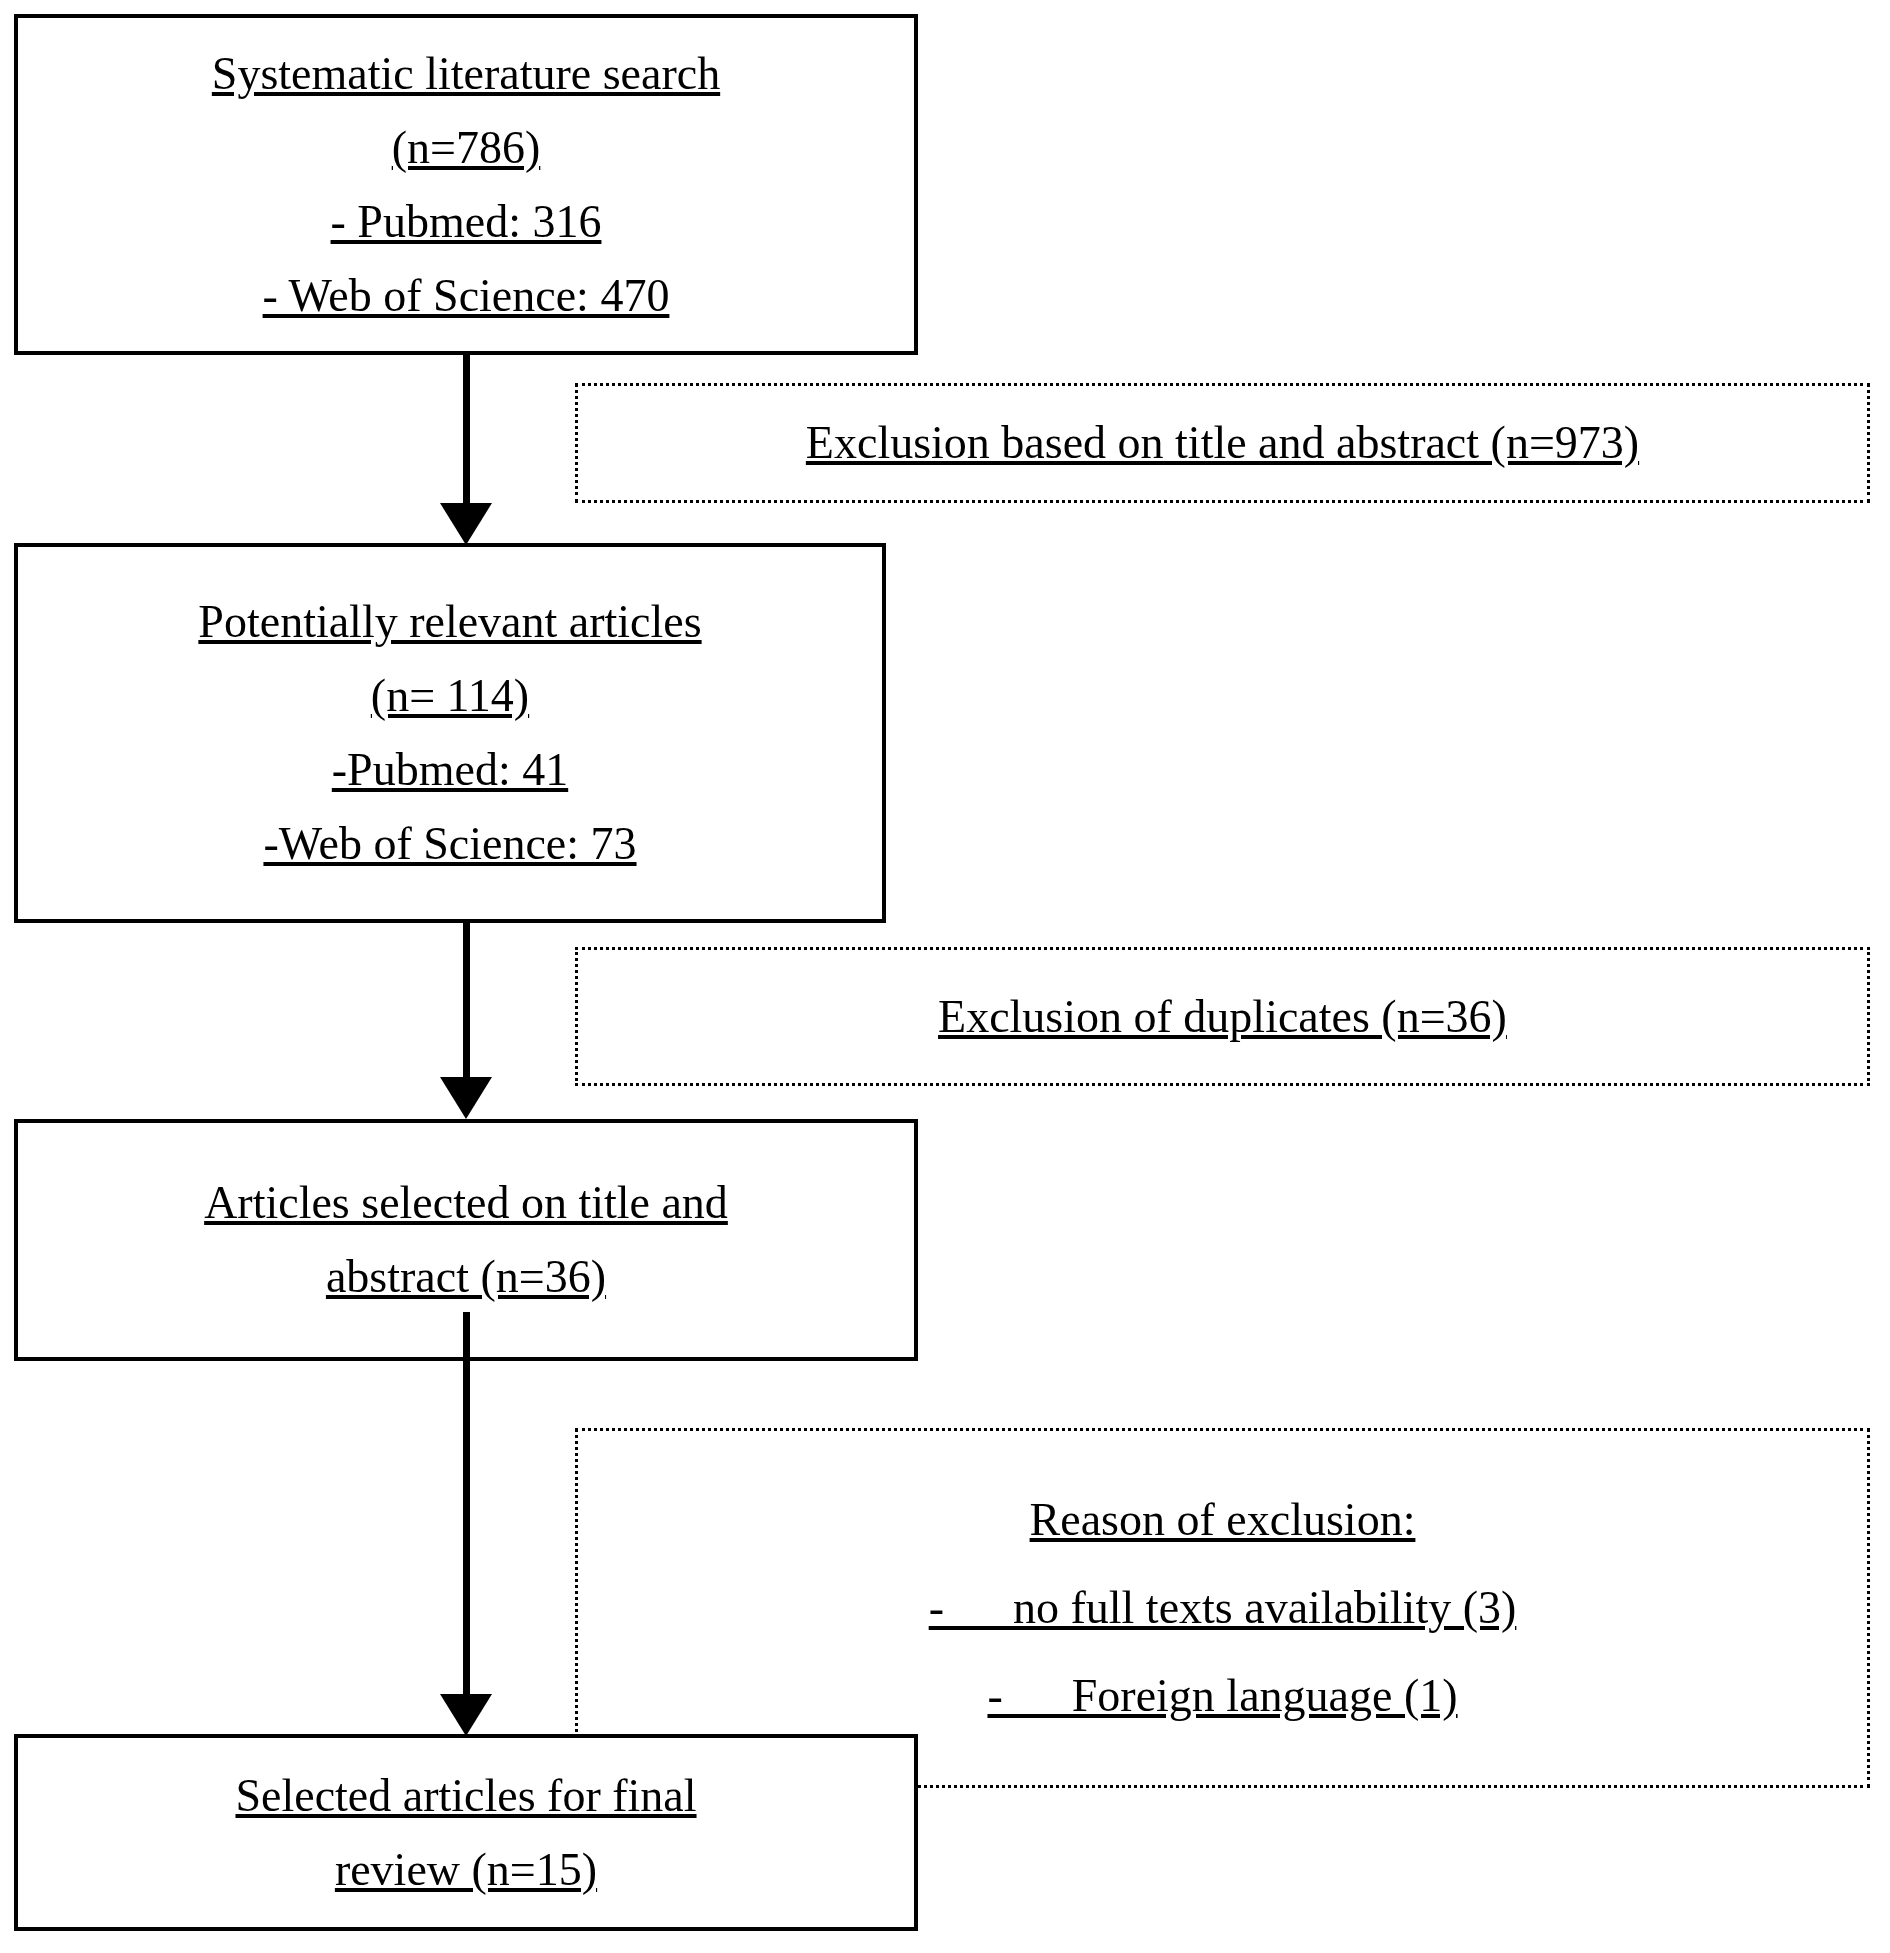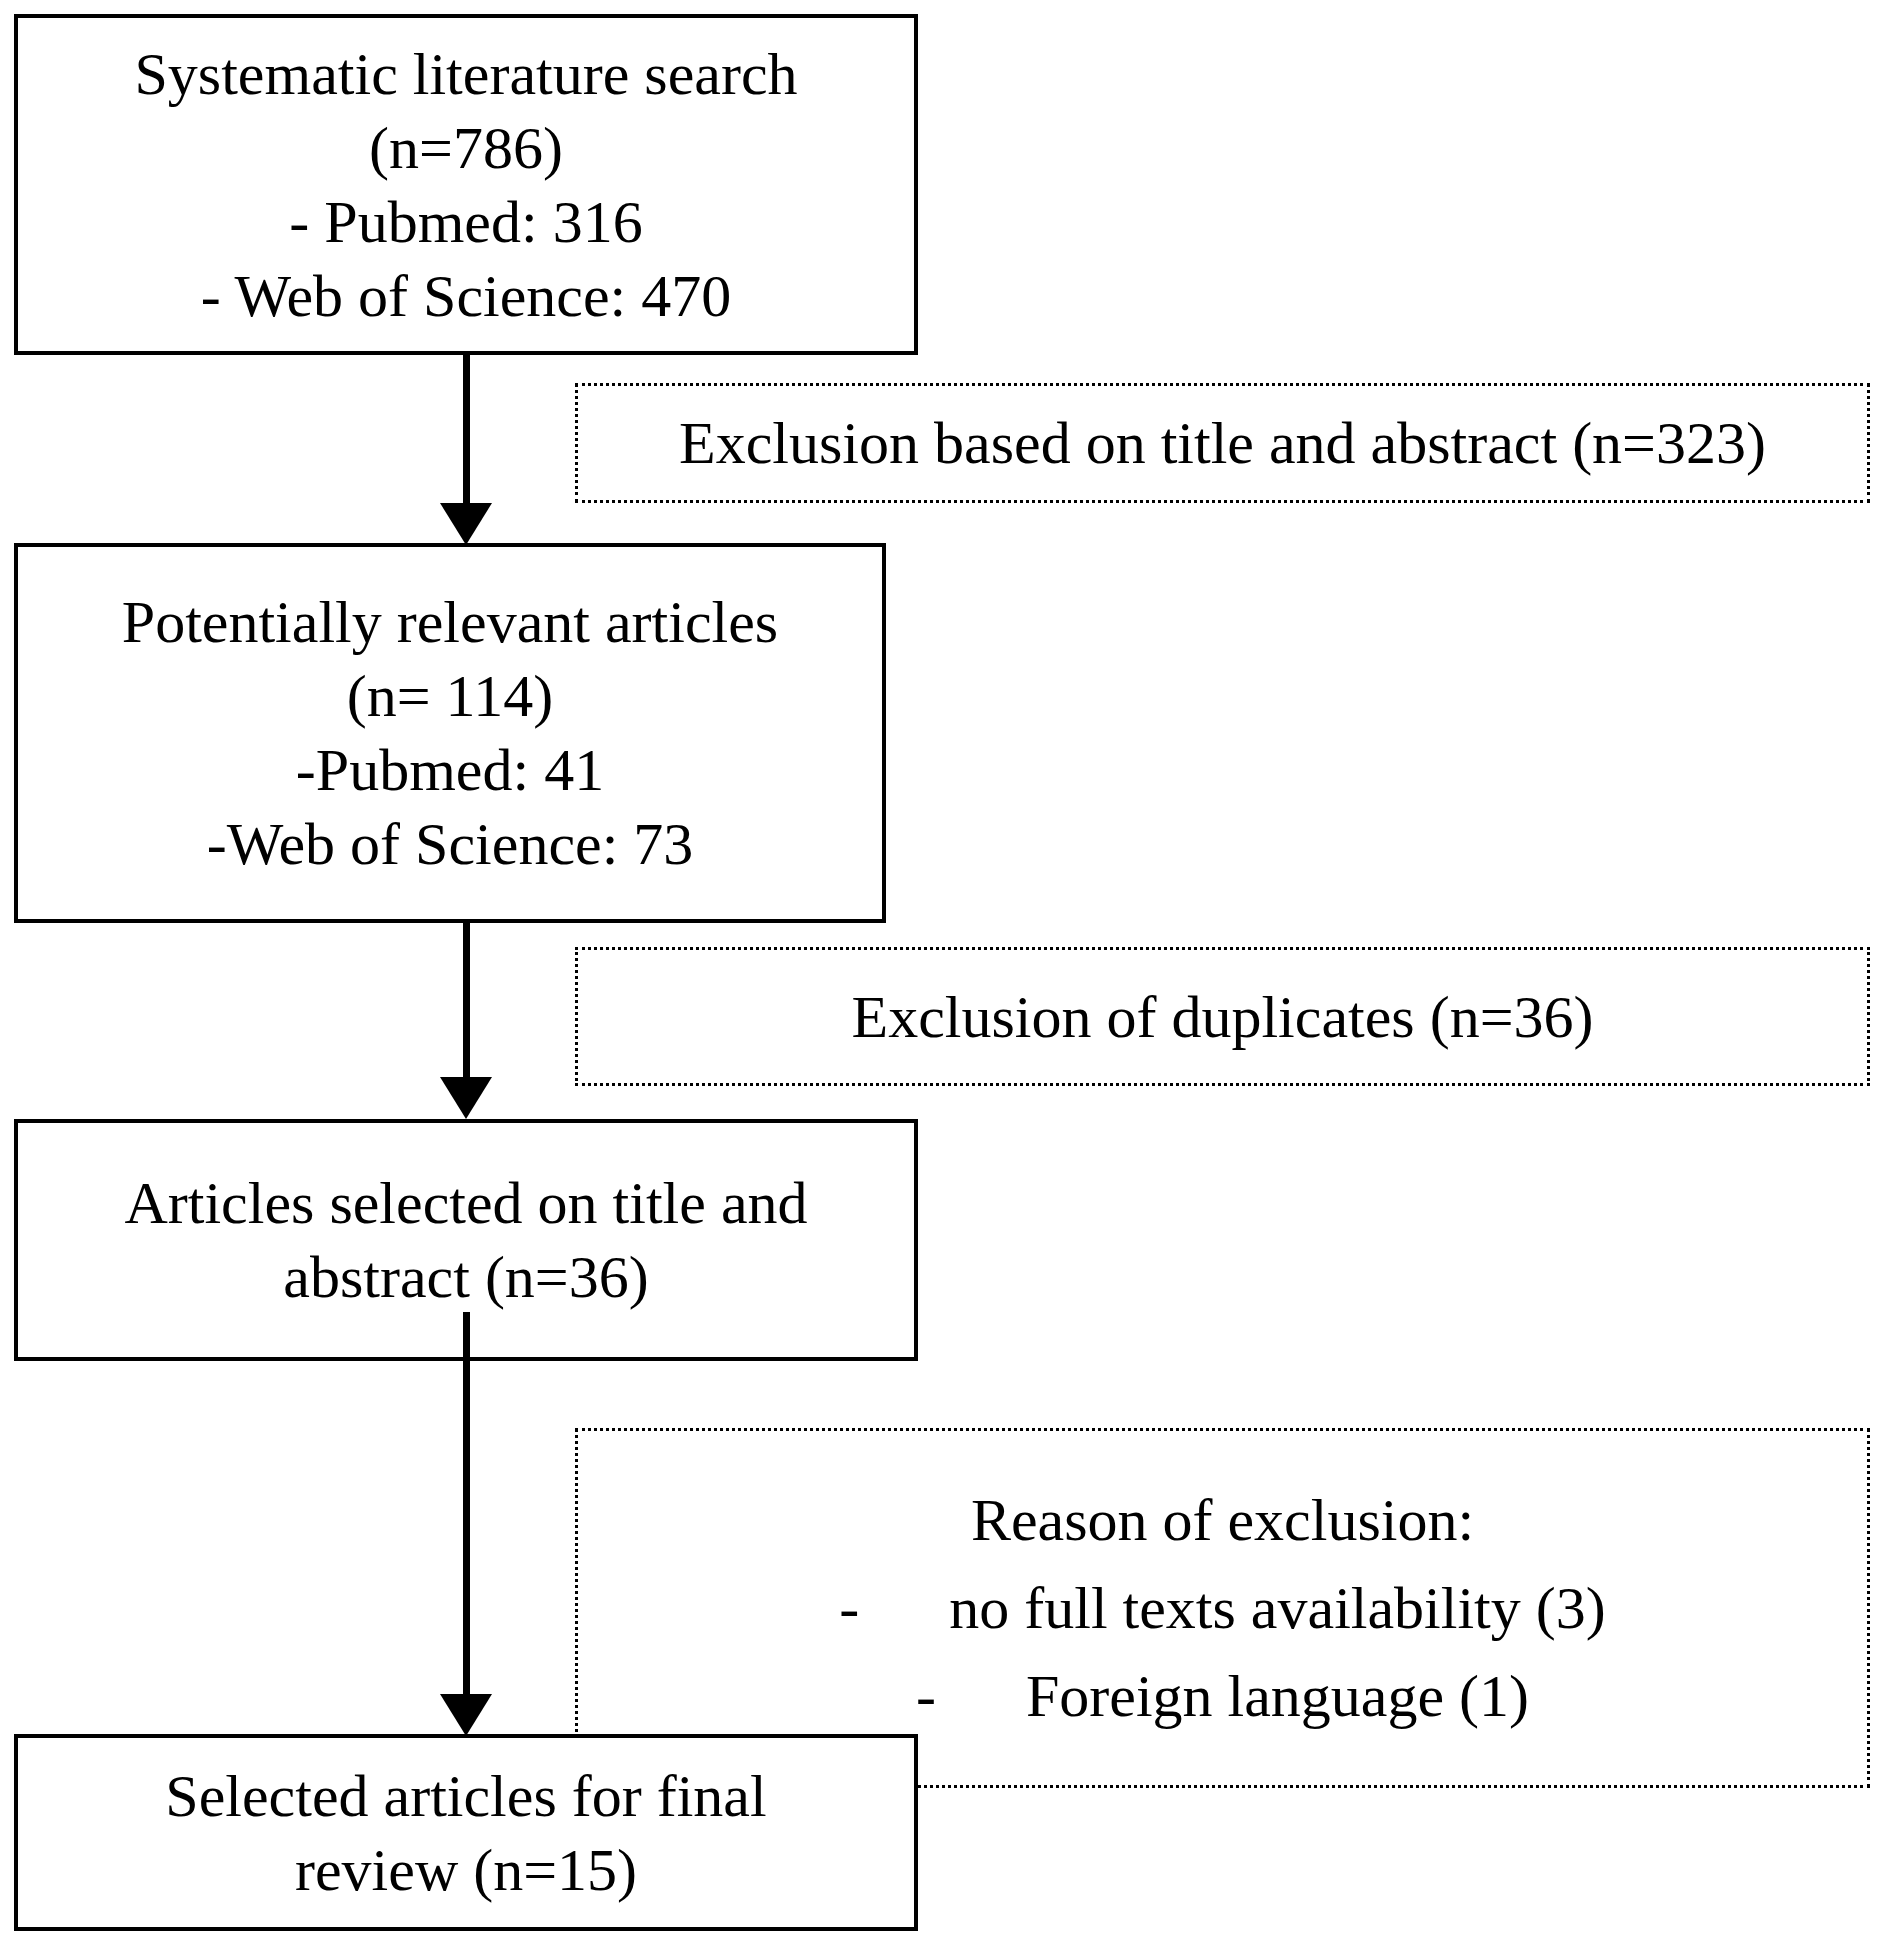--- a/index.html
+++ b/index.html
@@ -20,23 +20,24 @@
     background: #ffffff;
     display: flex;
     flex-direction: column;
     justify-content: center;
     align-items: center;
     text-align: center;
   }
   .solid { border: 4px solid #000000; }
   .dotted { border: 3px dotted #000000; }
   .txt {
-    font-size: 60px;
+    font-size: 46px;
     line-height: 74px;
     white-space: pre;
+    text-decoration: underline;
   }
   .dotted .txt { line-height: 88px; }
   .arrow {
     position: absolute;
     width: 52px;
     display: flex;
     flex-direction: column;
     align-items: center;
   }
   .shaft {
@@ -72,21 +73,21 @@
   <div class="txt">- Pubmed: 316</div>
   <div class="txt">- Web of Science: 470</div>
 </div>
 
 <div id="arrow1" class="arrow">
   <div class="shaft"></div>
   <div class="head"></div>
 </div>
 
 <div id="excl1" class="box dotted">
-  <div class="txt">Exclusion based on title and abstract (n=323)</div>
+  <div class="txt">Exclusion based on title and abstract (n=973)</div>
 </div>
 
 <div id="box2" class="box solid">
   <div class="txt">Potentially relevant articles</div>
   <div class="txt">(n= 114)</div>
   <div class="txt">-Pubmed: 41</div>
   <div class="txt">-Web of Science: 73</div>
 </div>
 
 <div id="arrow2" class="arrow">

